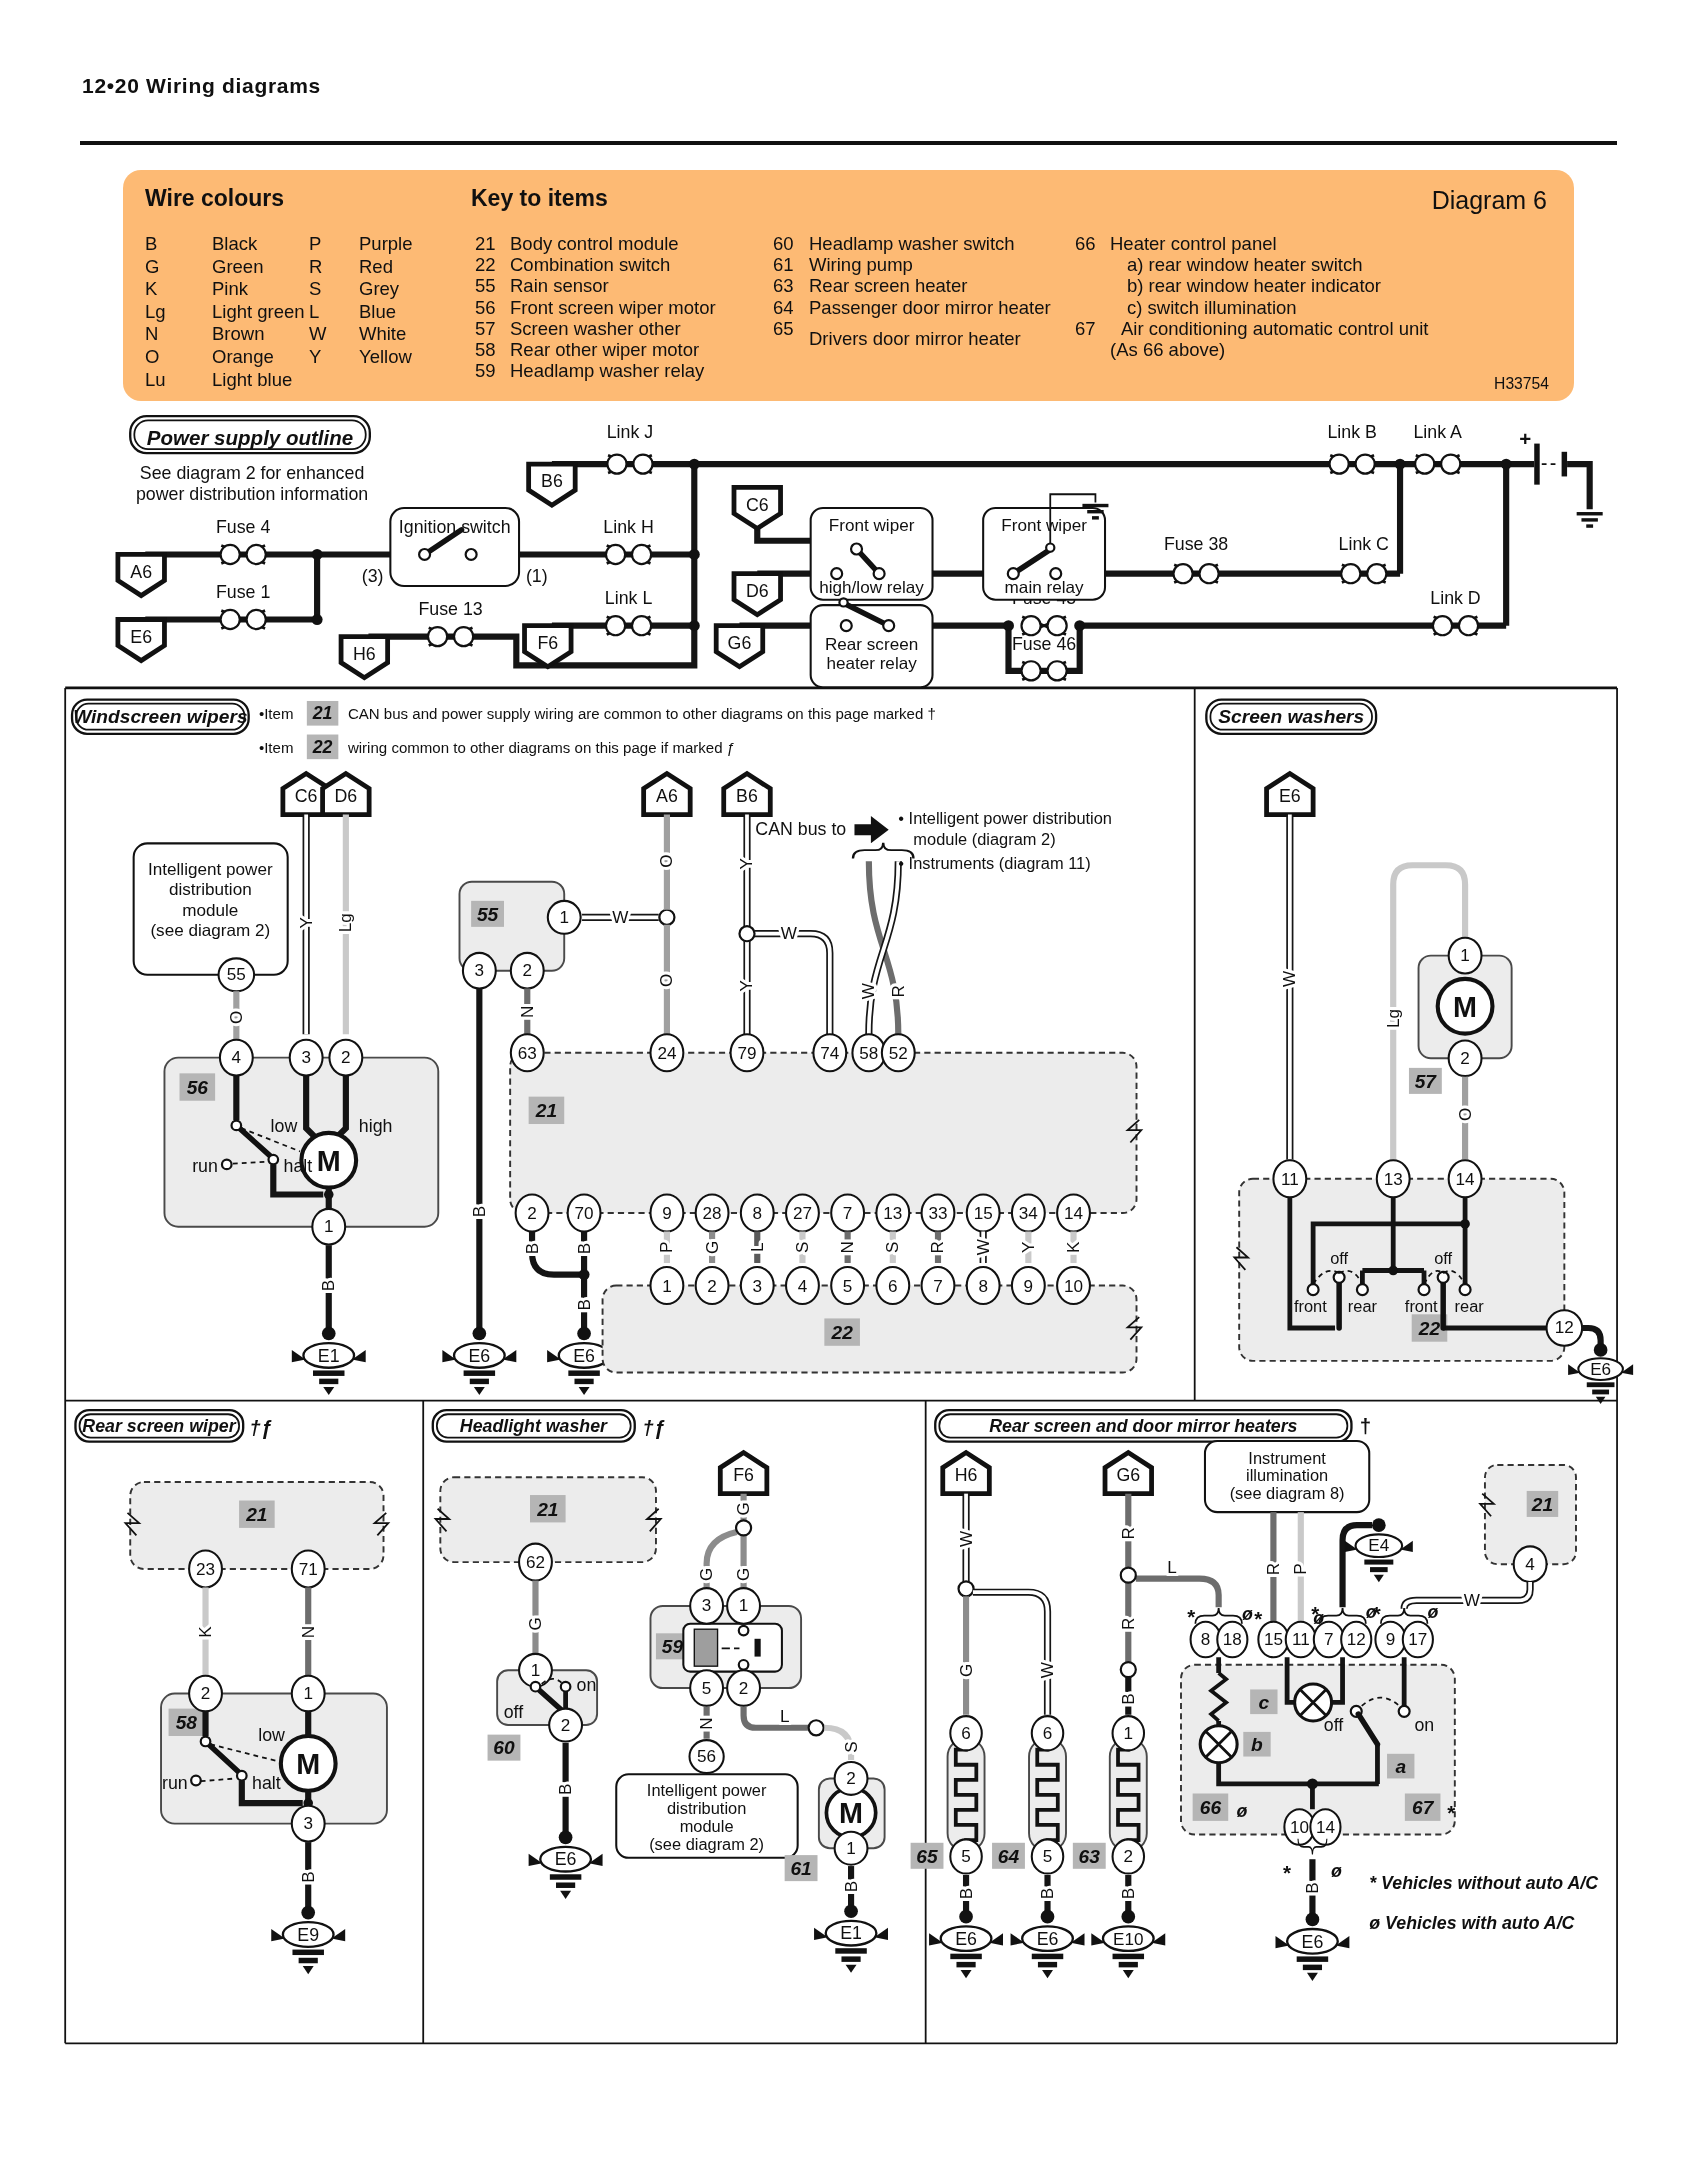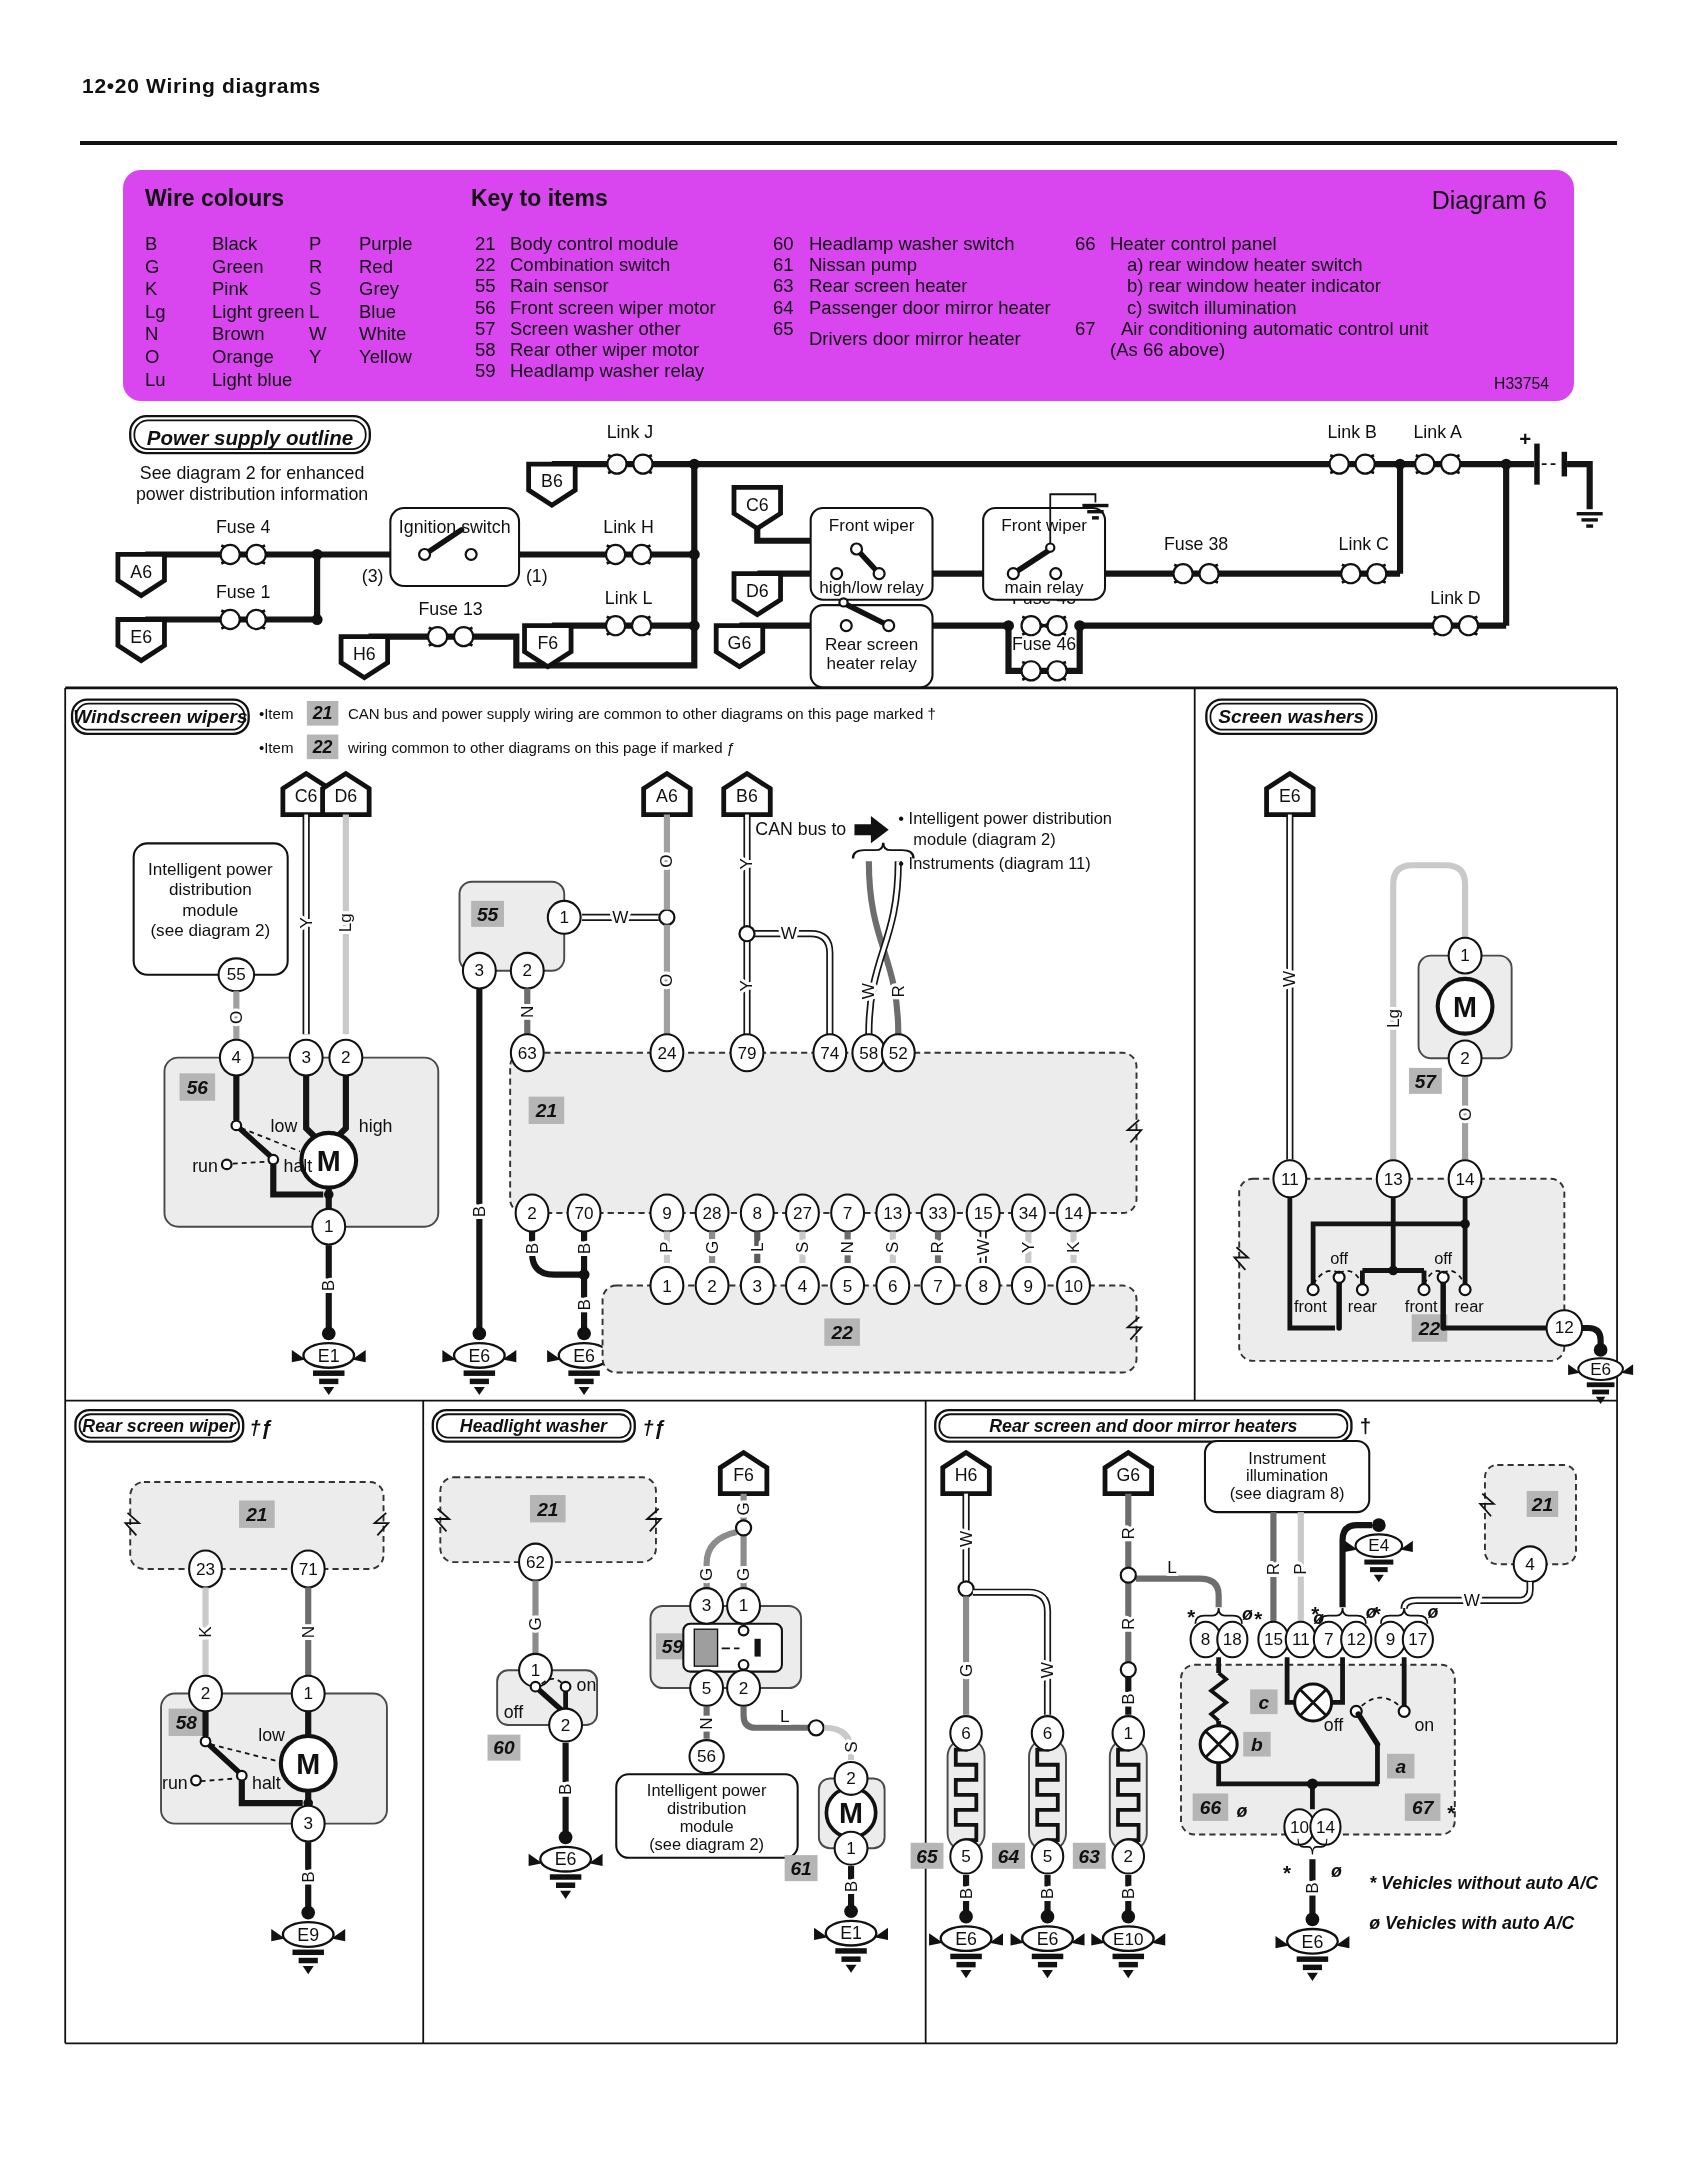--- a/index.html
+++ b/index.html
@@ -1,19 +1,19 @@
 <!DOCTYPE html>
 <html style="font-size:11px"><head>
 <meta charset="utf-8">
 <style>
   html,body{margin:0;padding:0;background:#fff}
   .page{position:relative;width:1698px;height:2183px;background:#fff;font-family:"Liberation Sans",sans-serif;color:#101010;overflow:hidden}
   .hdr{position:absolute;left:82px;top:74px;font-size:21px;font-weight:bold;letter-spacing:0.7px}
   .rule{position:absolute;left:80px;top:141px;width:1537px;height:4.1px;background:#111}
-  .legend{position:absolute;left:123px;top:170px;width:1451px;height:231px;background:#d946ef;border-radius:18px}
+  .legend{position:absolute;left:123px;top:170px;width:1451px;height:231px;background:#fdba74;border-radius:18px}
   .lg-title{position:absolute;font-size:23px;font-weight:bold}
   .lg-item{position:absolute;font-size:18.5px;white-space:nowrap}
   .diag6{position:absolute;right:27px;top:16.4px;font-size:25px;font-weight:normal}
   .hcode{position:absolute;right:25px;bottom:8.2px;font-size:15.7px}
   .footer{position:absolute;left:0;top:2121px;width:1698px;text-align:center;font-size:20px}
   svg{position:absolute;left:0;top:0}
   .t{font-family:"Liberation Sans",sans-serif;fill:#101010;font-size:24px}
   .s22{font-size:22px}.s25{font-size:25px}.s26{font-size:26px}.s28{font-size:28px}.s30{font-size:30px}.s42{font-size:42px}
   .bd{font-weight:bold}.it{font-style:italic}
   .mid{text-anchor:middle}.end{text-anchor:end}
@@ -86,21 +86,21 @@
       <div class="lg-item" style="left:387px;top:127px">Front screen wiper motor</div>
     <div class="lg-item" style="left:352px;top:148px">57</div>
       <div class="lg-item" style="left:387px;top:148px">Screen washer other</div>
     <div class="lg-item" style="left:352px;top:169px">58</div>
       <div class="lg-item" style="left:387px;top:169px">Rear other wiper motor</div>
     <div class="lg-item" style="left:352px;top:190px">59</div>
       <div class="lg-item" style="left:387px;top:190px">Headlamp washer relay</div>
     <div class="lg-item" style="left:650px;top:63px">60</div>
       <div class="lg-item" style="left:686px;top:63px">Headlamp washer switch</div>
     <div class="lg-item" style="left:650px;top:84px">61</div>
-      <div class="lg-item" style="left:686px;top:84px">Nissan pump</div>
+      <div class="lg-item" style="left:686px;top:84px">Wiring pump</div>
     <div class="lg-item" style="left:650px;top:105px">63</div>
       <div class="lg-item" style="left:686px;top:105px">Rear screen heater</div>
     <div class="lg-item" style="left:650px;top:127px">64</div>
       <div class="lg-item" style="left:686px;top:127px">Passenger door mirror heater</div>
     <div class="lg-item" style="left:650px;top:148px">65</div>
       <div class="lg-item" style="left:686px;top:158px">Drivers door mirror heater</div>
     <div class="lg-item" style="left:952px;top:63px">66</div>
       <div class="lg-item" style="left:987px;top:63px">Heater control panel</div>
     <div class="lg-item" style="left:1004px;top:84px">a) rear window heater switch</div>
     <div class="lg-item" style="left:1004px;top:105px">b) rear window heater indicator</div>

